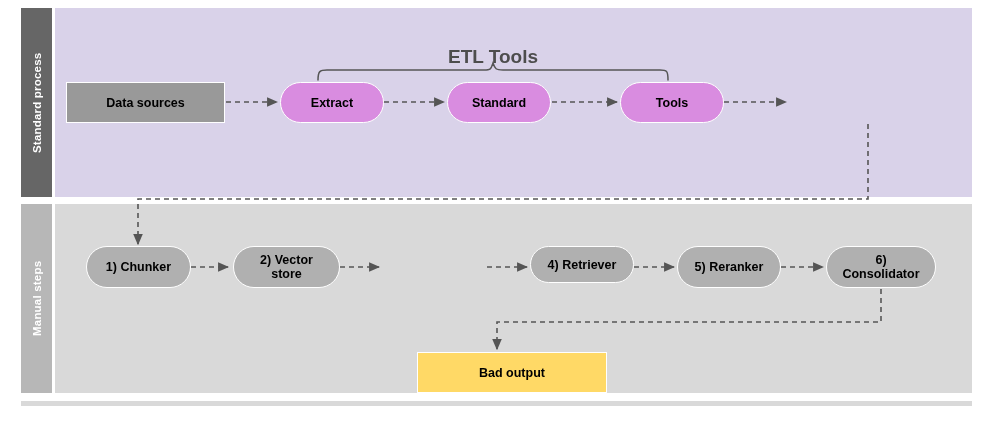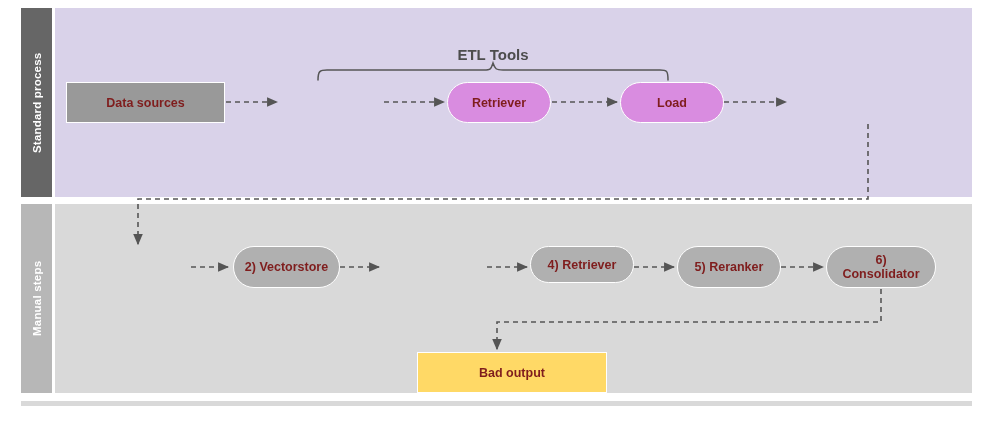--- a/index.html
+++ b/index.html
@@ -4,25 +4,25 @@
 <style>
   html,body{margin:0;padding:0;background:#ffffff;}
   body{width:1003px;height:430px;position:relative;overflow:hidden;
        font-family:"Liberation Sans","DejaVu Sans",sans-serif;}
   #canvas{position:absolute;left:0;top:0;width:1003px;height:430px;}
   .lane-label{position:absolute;display:flex;align-items:center;justify-content:center;
     writing-mode:vertical-rl;transform:rotate(180deg);
     color:#ffffff;font-weight:bold;font-size:11.5px;letter-spacing:.2px;}
   .panel{position:absolute;}
   .node{position:absolute;display:flex;align-items:center;justify-content:center;
-    text-align:left;color:#7f1d1d;font-weight:bold;font-size:12.5px;line-height:14px;
+    text-align:left;color:#000000;font-weight:bold;font-size:12.5px;line-height:14px;
     box-sizing:border-box;border:1.5px solid #ffffff;}
   .rect{border-radius:0;}
   .pill{border-radius:22px;}
-  .brace-label{position:absolute;color:#4d4d4d;font-size:15px;font-weight:bold;
+  .brace-label{position:absolute;color:#4d4d4d;font-size:19px;font-weight:bold;
     text-align:center;white-space:nowrap;}
   svg.edges{position:absolute;left:0;top:0;width:1003px;height:430px;overflow:visible;
     pointer-events:none;}
 </style>
 </head>
 <body>
 
 <div id="canvas">
 
   <div class="panel" style="left:21px;top:8px;width:31px;height:189px;background:#666666;"></div>
@@ -61,30 +61,32 @@
     </g>
 
     <g>
       <path d="M318,80 C318,71 320,70 327,70 L484,70 C491,70 491,69 493,63
                C495,69 496,70 503,70 L660,70 C667,70 668,71 668,80" stroke="#555555" stroke-width="1.5" fill="none" stroke-linecap="round"></path>
     </g>
   </svg>
 
   <div class="node rect" style="left:66px;top:82px;width:159px;height:41px;background:#999999;">Data sources</div>
 
+  <div class="node pill" style="left:280px;top:82px;width:104px;height:41px;background:#d98ce0;">Extract</div>
 
-  <div class="node pill" style="left:447px;top:82px;width:104px;height:41px;background:#d98ce0;">Retriever</div>
+  <div class="node pill" style="left:447px;top:82px;width:104px;height:41px;background:#d98ce0;">Standard</div>
 
-  <div class="node pill" style="left:620px;top:82px;width:104px;height:41px;background:#d98ce0;">Load</div>
+  <div class="node pill" style="left:620px;top:82px;width:104px;height:41px;background:#d98ce0;">Tools</div>
 
 
   <div class="brace-label" style="left:413px;top:46px;width:160px;">ETL Tools</div>
 
+  <div class="node pill" style="left:86px;top:246px;width:105px;height:42px;background:#b0b0b0;">1) Chunker</div>
 
-  <div class="node pill" style="left:233px;top:246px;width:107px;height:42px;background:#b0b0b0;flex-direction:row;">
+  <div class="node pill" style="left:233px;top:246px;width:107px;height:42px;background:#b0b0b0;flex-direction:column;">
     <span>2) Vector</span>
     <span>store</span>
   </div>
 
 
   <div class="node pill" style="left:530px;top:246px;width:104px;height:37px;background:#b0b0b0;">4) Retriever</div>
 
   <div class="node pill" style="left:677px;top:246px;width:104px;height:42px;background:#b0b0b0;">5) Reranker</div>
 
   <div class="node pill" style="left:826px;top:246px;width:110px;height:42px;background:#b0b0b0;flex-direction:column;">

